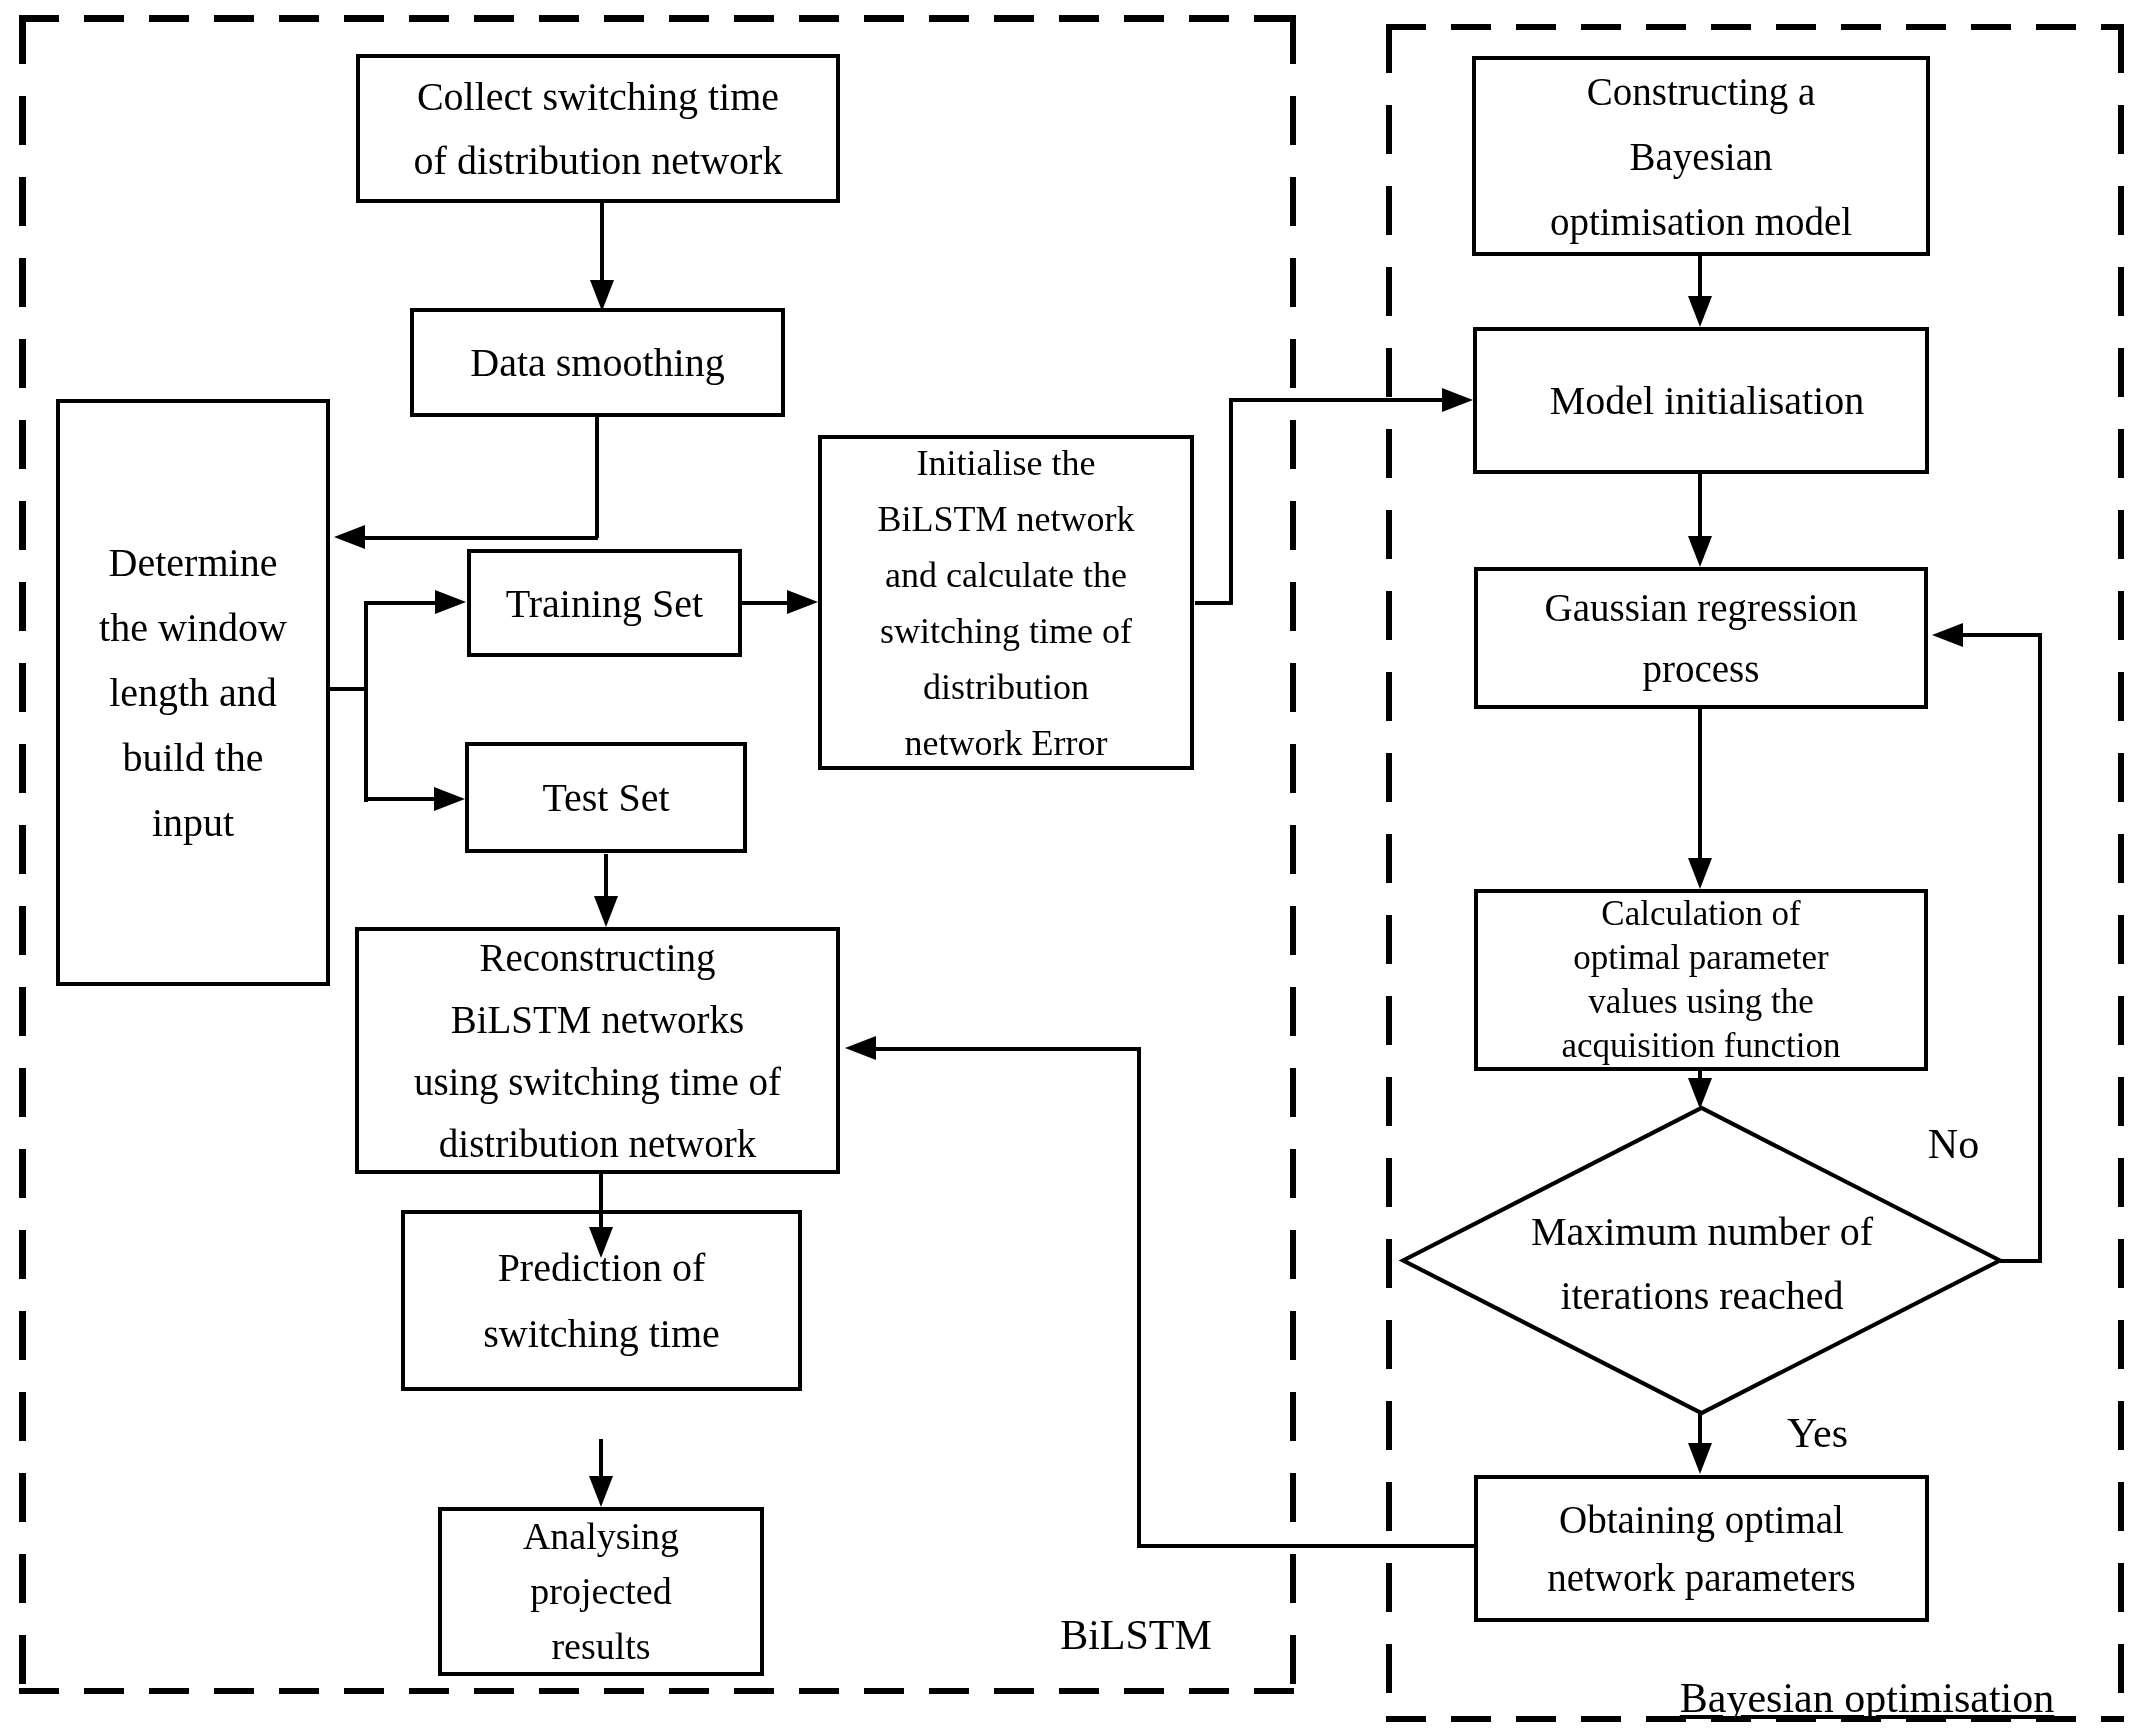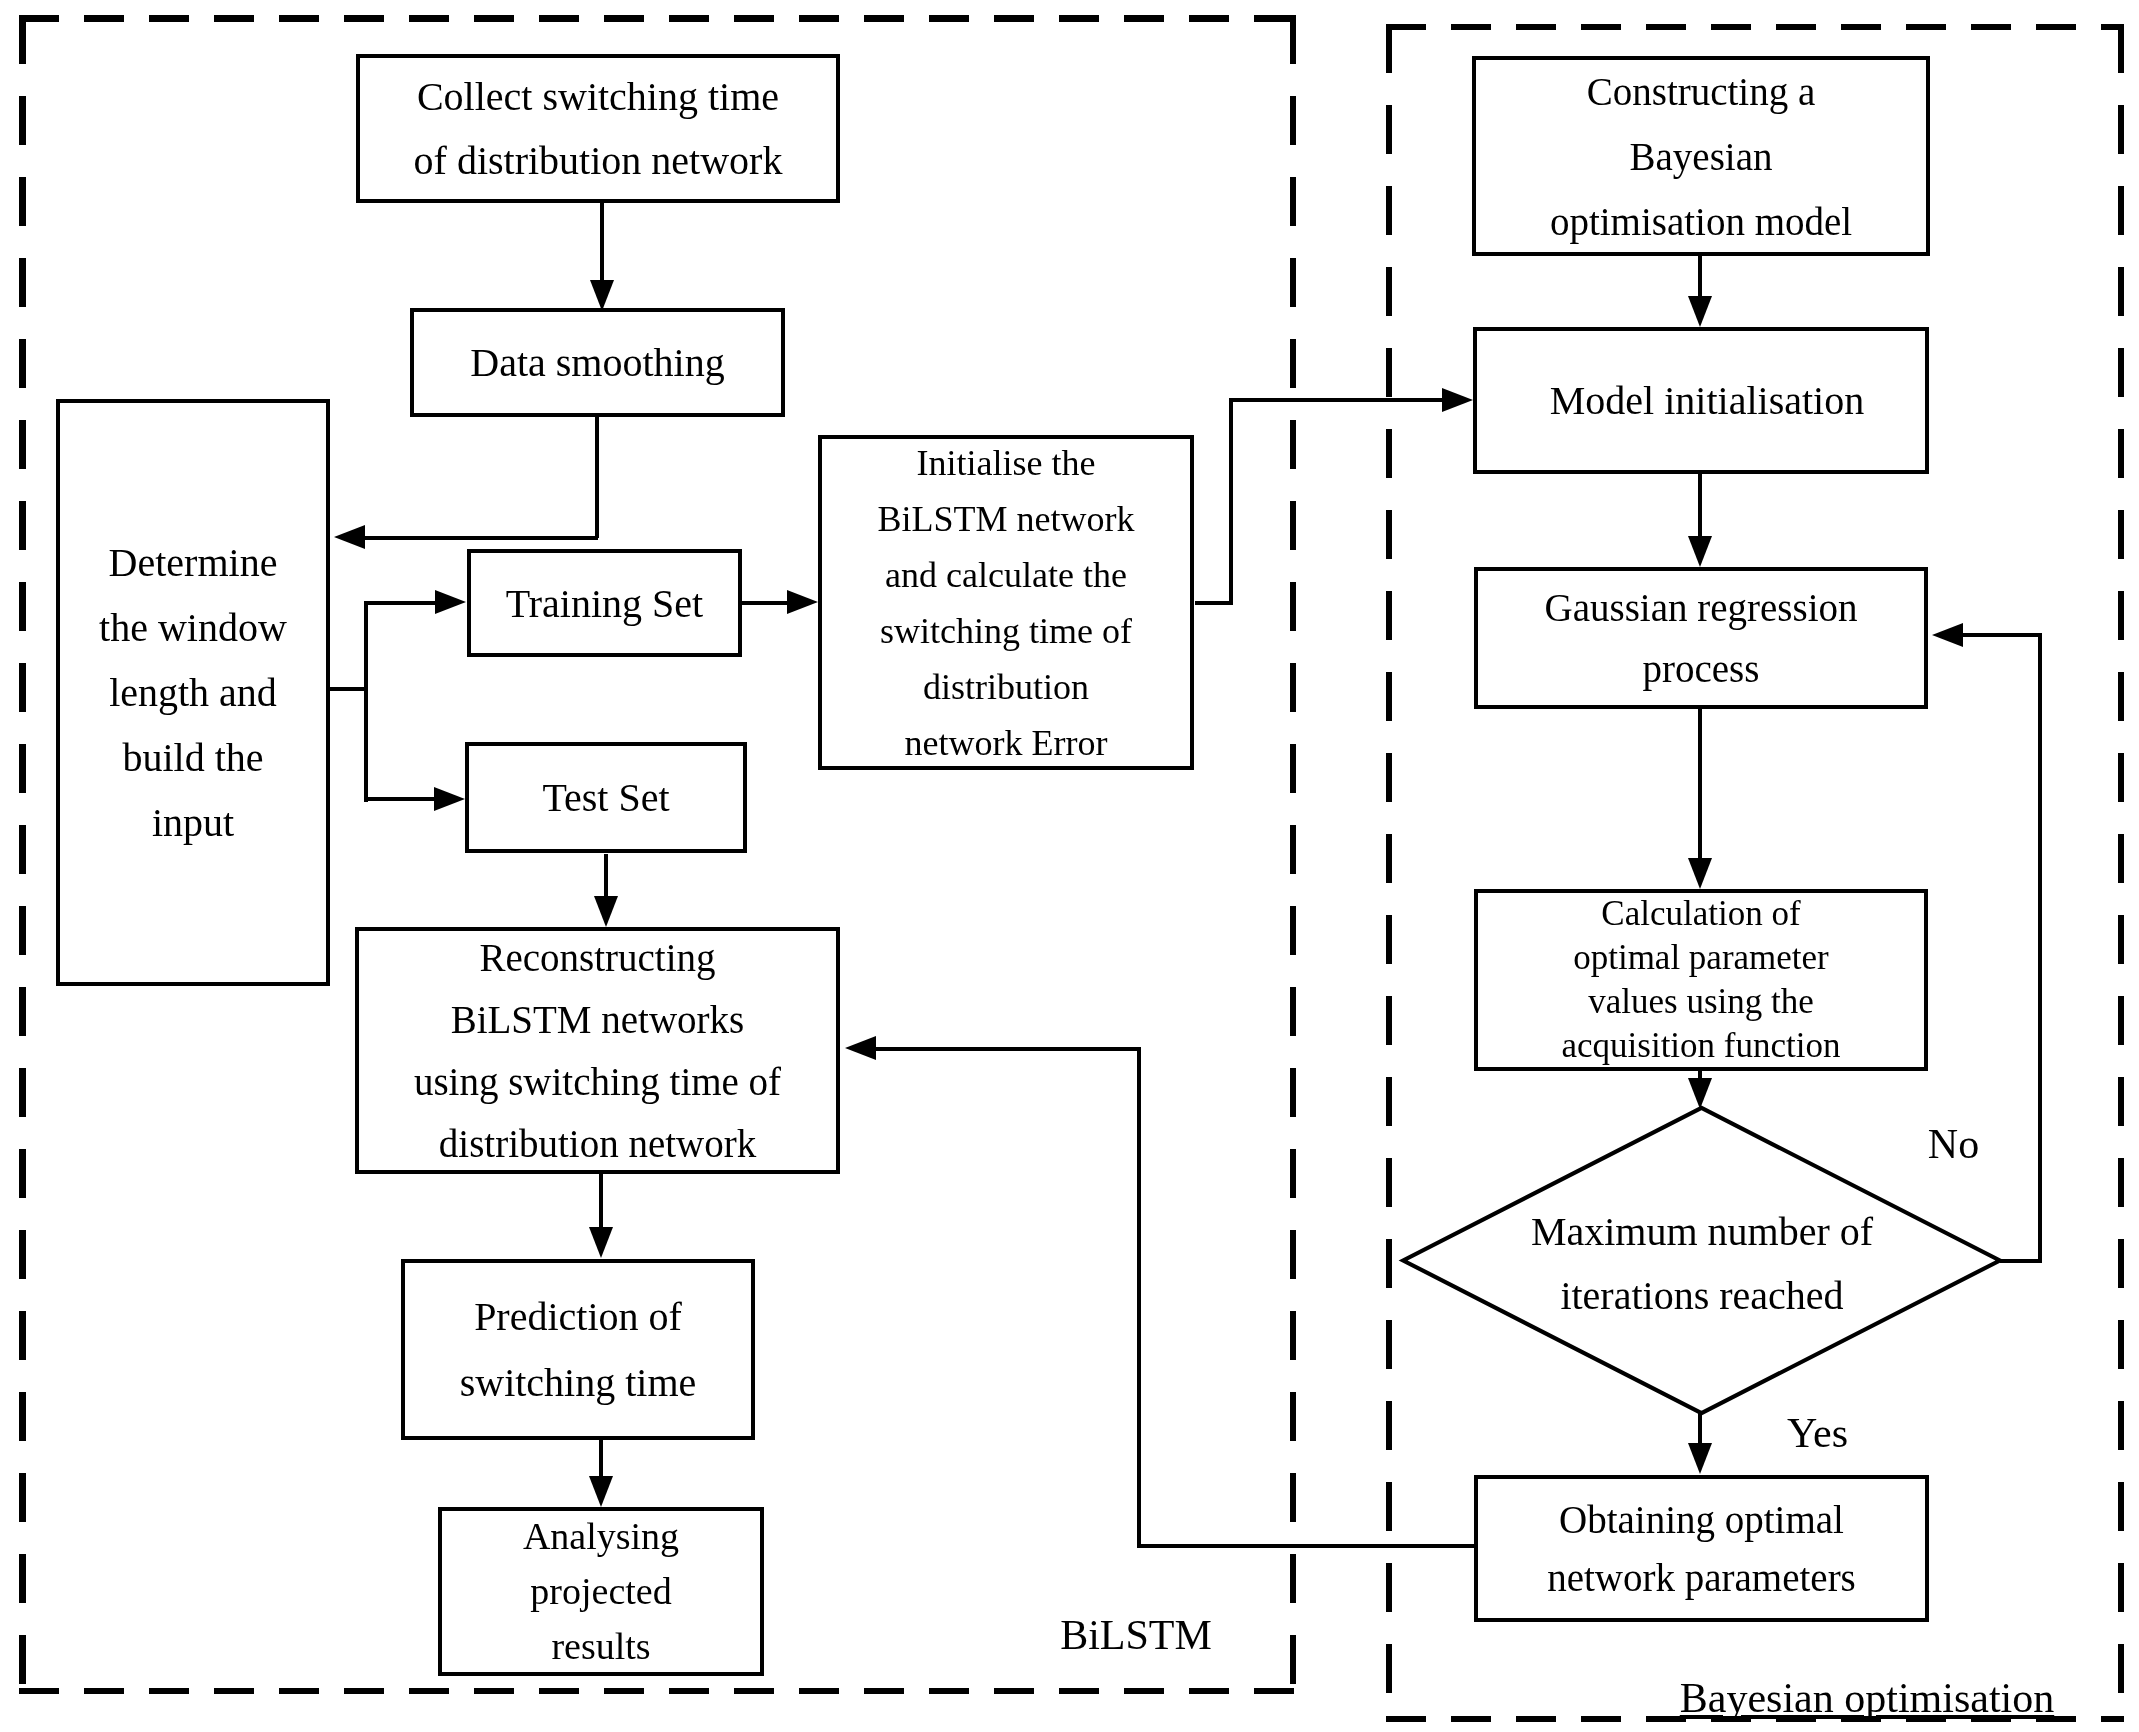--- a/index.html
+++ b/index.html
@@ -98,21 +98,21 @@
 network Error</div>
   </div>
 
   <div class="node" style="left:355px; top:927px; width:485px; height:247px; font-size:39px; line-height:62px;">
     <div class="node-label">Reconstructing
 BiLSTM networks
 using switching time of
 distribution network</div>
   </div>
 
-  <div class="node" style="left:401px; top:1259px; width:354px; height:181px; font-size:40px; line-height:66px;">
+  <div class="node" style="left:401px; top:1210px; width:401px; height:181px; font-size:40px; line-height:66px;">
     <div class="node-label">Prediction of
 switching time</div>
   </div>
 
   <div class="node" style="left:438px; top:1507px; width:326px; height:169px; font-size:38px; line-height:55px;">
     <div class="node-label">Analysing
 projected
 results</div>
   </div>
 

